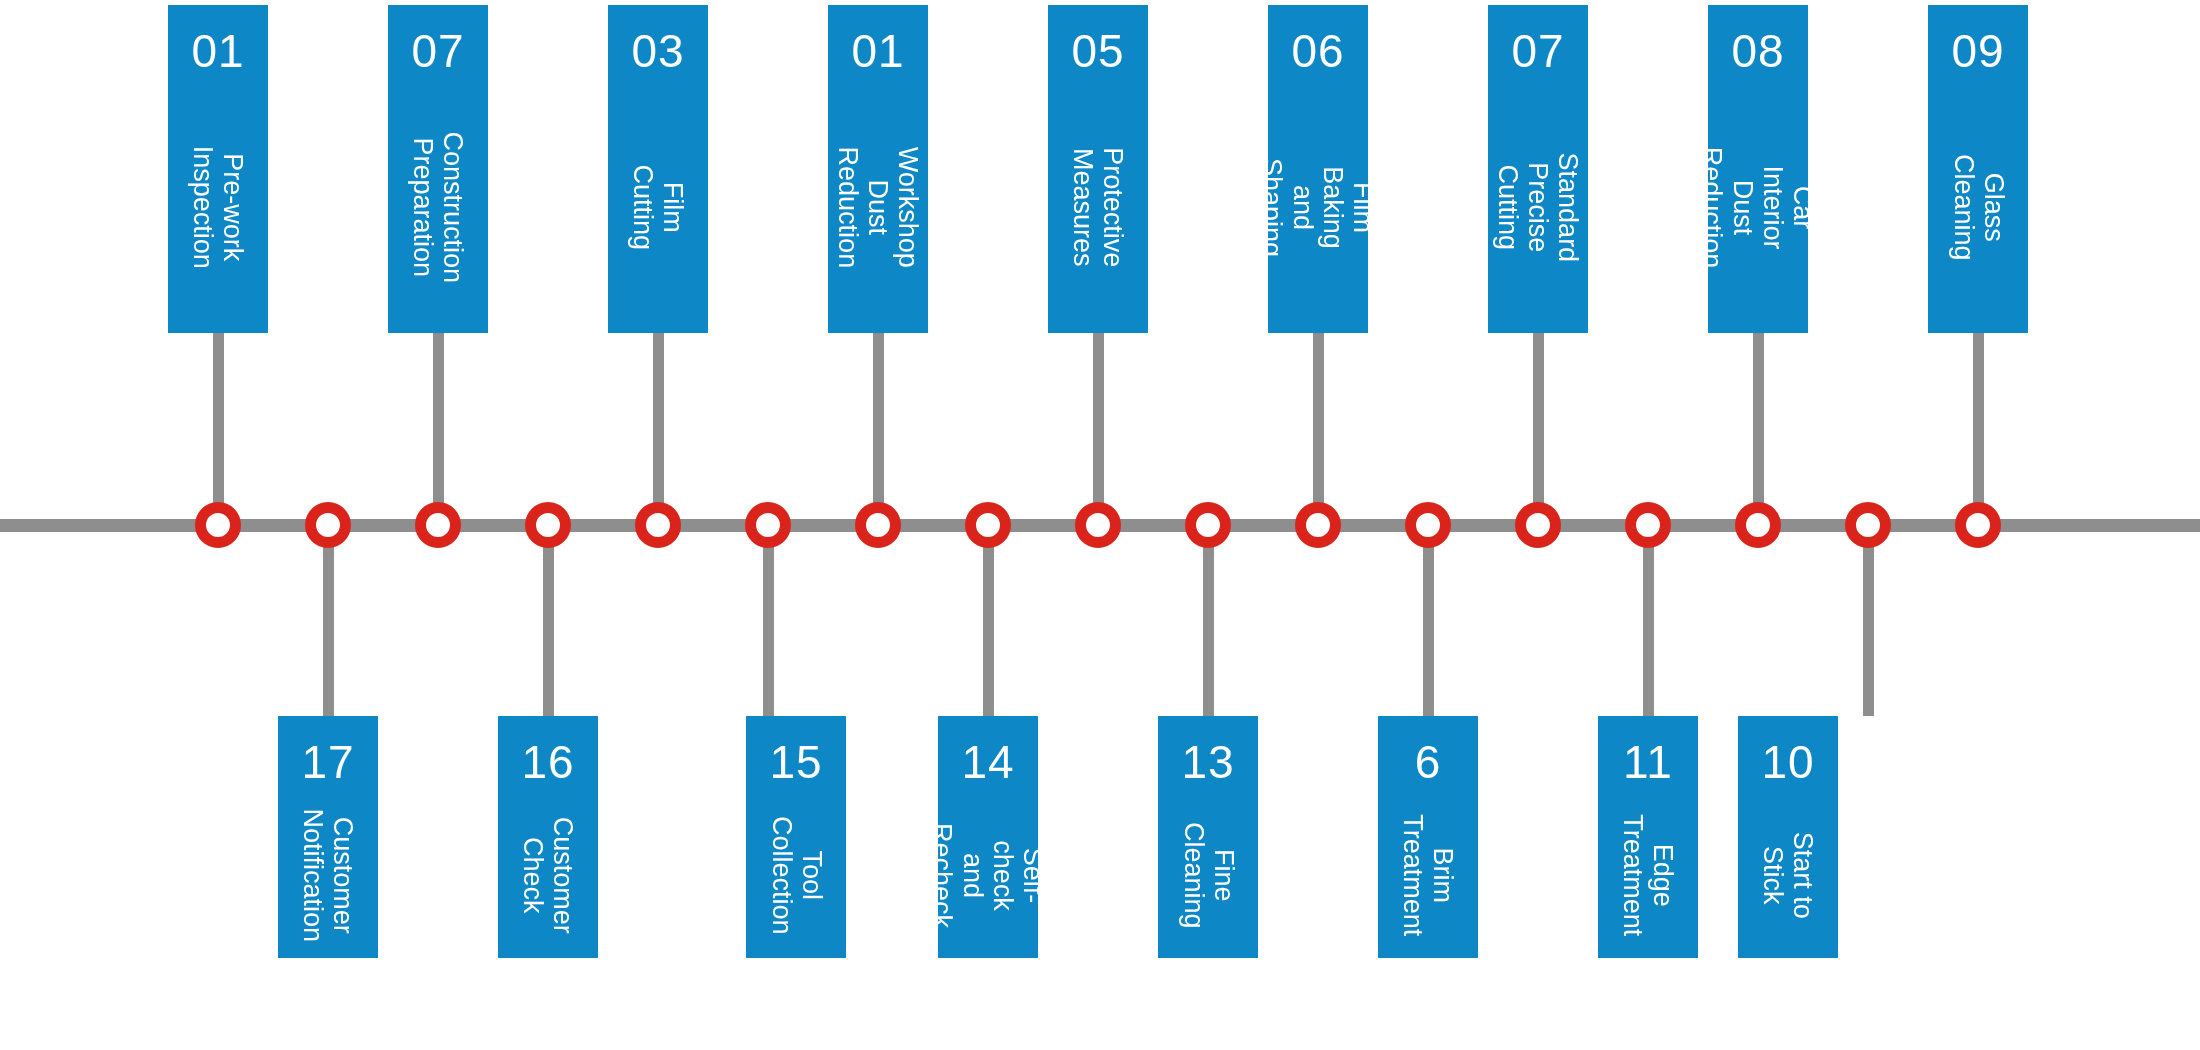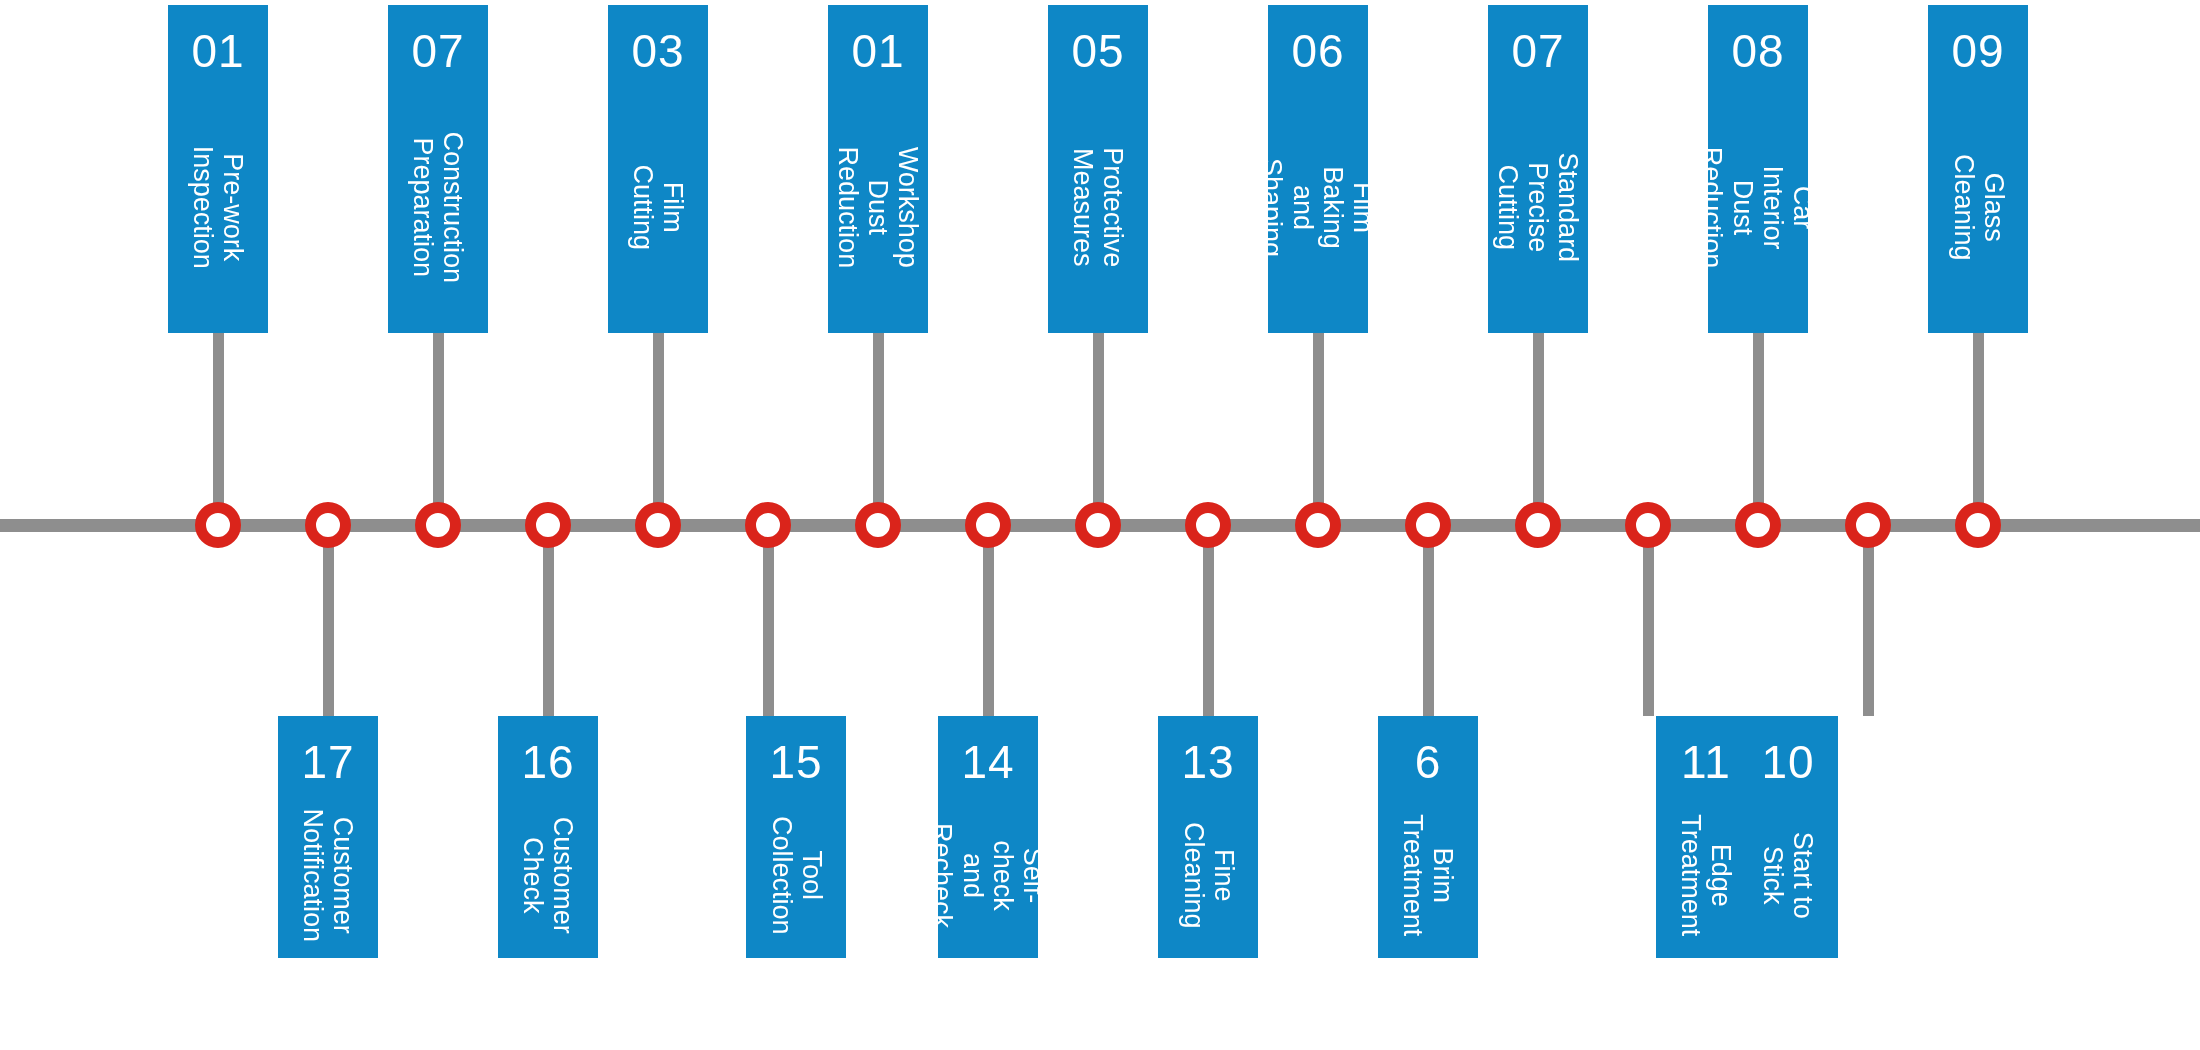--- a/index.html
+++ b/index.html
@@ -151,21 +151,21 @@
 Cleaning</span>
     </div>
   </div>
   <div class="box bottom" style="left:1378px">
     <div class="num">6</div>
     <div class="label-wrap">
       <span class="label">Brim
 Treatment</span>
     </div>
   </div>
-  <div class="box bottom" style="left:1656px">
+  <div class="box bottom" style="left:1598px">
     <div class="num">11</div>
     <div class="label-wrap">
       <span class="label">Edge
 Treatment</span>
     </div>
   </div>
   <div class="box bottom" style="left:1738px">
     <div class="num">10</div>
     <div class="label-wrap">
       <span class="label">Start to Stick</span>

